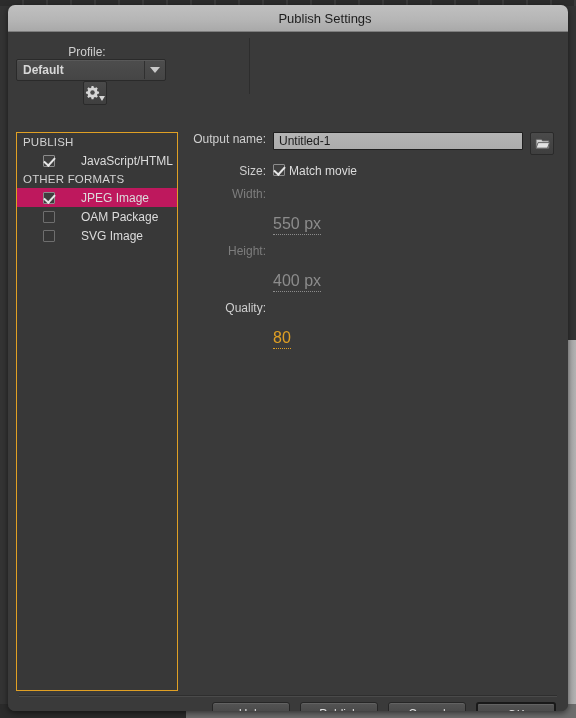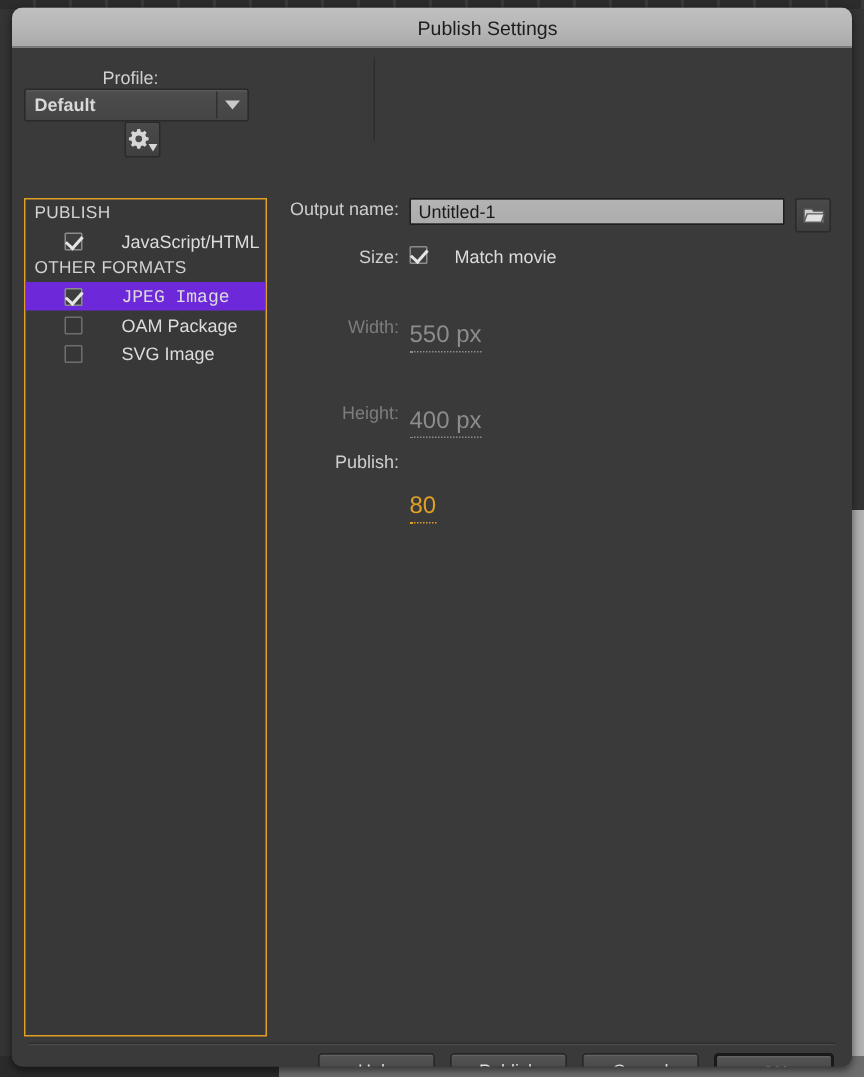--- a/index.html
+++ b/index.html
@@ -66,54 +66,54 @@
   }
   .vdivider { position:absolute; left:241px; top:6px; width:1px; height:56px; background:#2d2d2d; }
 
   
   .list-panel {
     position:absolute; left:8px; top:100px; width:160px; height:557px;
     background:#383838; border:1px solid #e0a024;
   }
   .group-head { color:#d2d2d2; font-size:11.5px; padding:3px 0 3px 6px; letter-spacing:.2px; }
   .list-row { display:flex; align-items:center; height:19px; padding-left:26px;gap:20px; }
-  .list-row.selected { background:#6d28d9;font-family:Liberation Mono, monospace; }
+  .list-row.selected { background:#be185d; }
   .list-row span.lbl { color:#dcdcdc; font-size:12px; margin-left:6px; }
 
   .cb {
     width:12px; height:12px; box-sizing:border-box;
     background:#3e3e3e; border:1px solid #8c8c8c; border-radius:1px;
     position:relative; flex:0 0 auto;
   }
   .cb.on::after {
     content:""; position:absolute; left:2px; top:-1px;
     width:5px; height:9px; border:solid #e6e6e6;
     border-width:0 2px 2px 0; transform:rotate(42deg);
   }
   .cb.dark { background:#363636; border-color:#6e6e6e; }
 
   
   .opt-pane { position:absolute; left:178px; top:100px; width:374px; }
   .opt-row { display:flex; align-items:flex-start; margin-bottom:9px; }
   .opt-label { width:80px; text-align:right; color:#cfcfcf; font-size:12px; padding-right:7px; }
-  .opt-label.dim { color:#7d7d7d;margin-top:24px; }
+  .opt-label.dim { color:#7d7d7d; }
   .text-field {
     width:250px; height:18px;
     background: linear-gradient(180deg,#b4b4b4,#acacac);
     border:1px solid #1f1f1f; border-radius:1px;
     display:flex; align-items:center;
     color:#1b1b1b; font-size:12px; padding-left:5px; box-sizing:border-box;
   }
   .folder-btn {
     width:22px; height:21px; margin-left:7px;
     background: linear-gradient(180deg,#4a4a4a,#3f3f3f);
     border:1px solid #2a2a2a; border-radius:2px;
     display:flex; align-items:center; justify-content:center;
   }
-  .inline-cb-label { color:#dcdcdc; font-size:12px; margin-left:18px; }
+  .inline-cb-label { color:#dcdcdc; font-size:12px; margin-left:4px; }
   .hot-text {
     font-size:16px; color:#8c8c8c;
     border-bottom:1px dotted #8c8c8c; padding-bottom:1px;margin-top:28px;
   }
   .hot-text.active { color:#e0a024; border-bottom-color:#e0a024; }
 
   
   .footer-divider { position:absolute; left:11px; top:663px; width:538px; height:1px; background:#2e2e2e; border-bottom:1px solid #4a4a4a; }
   .btn-row { position:absolute; left:0; top:670px; width:560px; display:flex; justify-content:flex-end; padding-right:12px; box-sizing:border-box; }
   .btn {
@@ -226,21 +226,21 @@
           <span class="opt-label dim">Width:</span>
           <span class="hot-text">550 px</span>
         </div>
 
         <div class="opt-row">
           <span class="opt-label dim">Height:</span>
           <span class="hot-text">400 px</span>
         </div>
 
         <div class="opt-row">
-          <span class="opt-label">Publish:</span>
+          <span class="opt-label">Quality:</span>
           <span class="hot-text active">80</span>
         </div>
 
 
       </div>
 
       <div class="footer-divider"></div>
       <div class="btn-row">
         <div class="btn">Help</div>
         <div class="btn">Publish</div>

